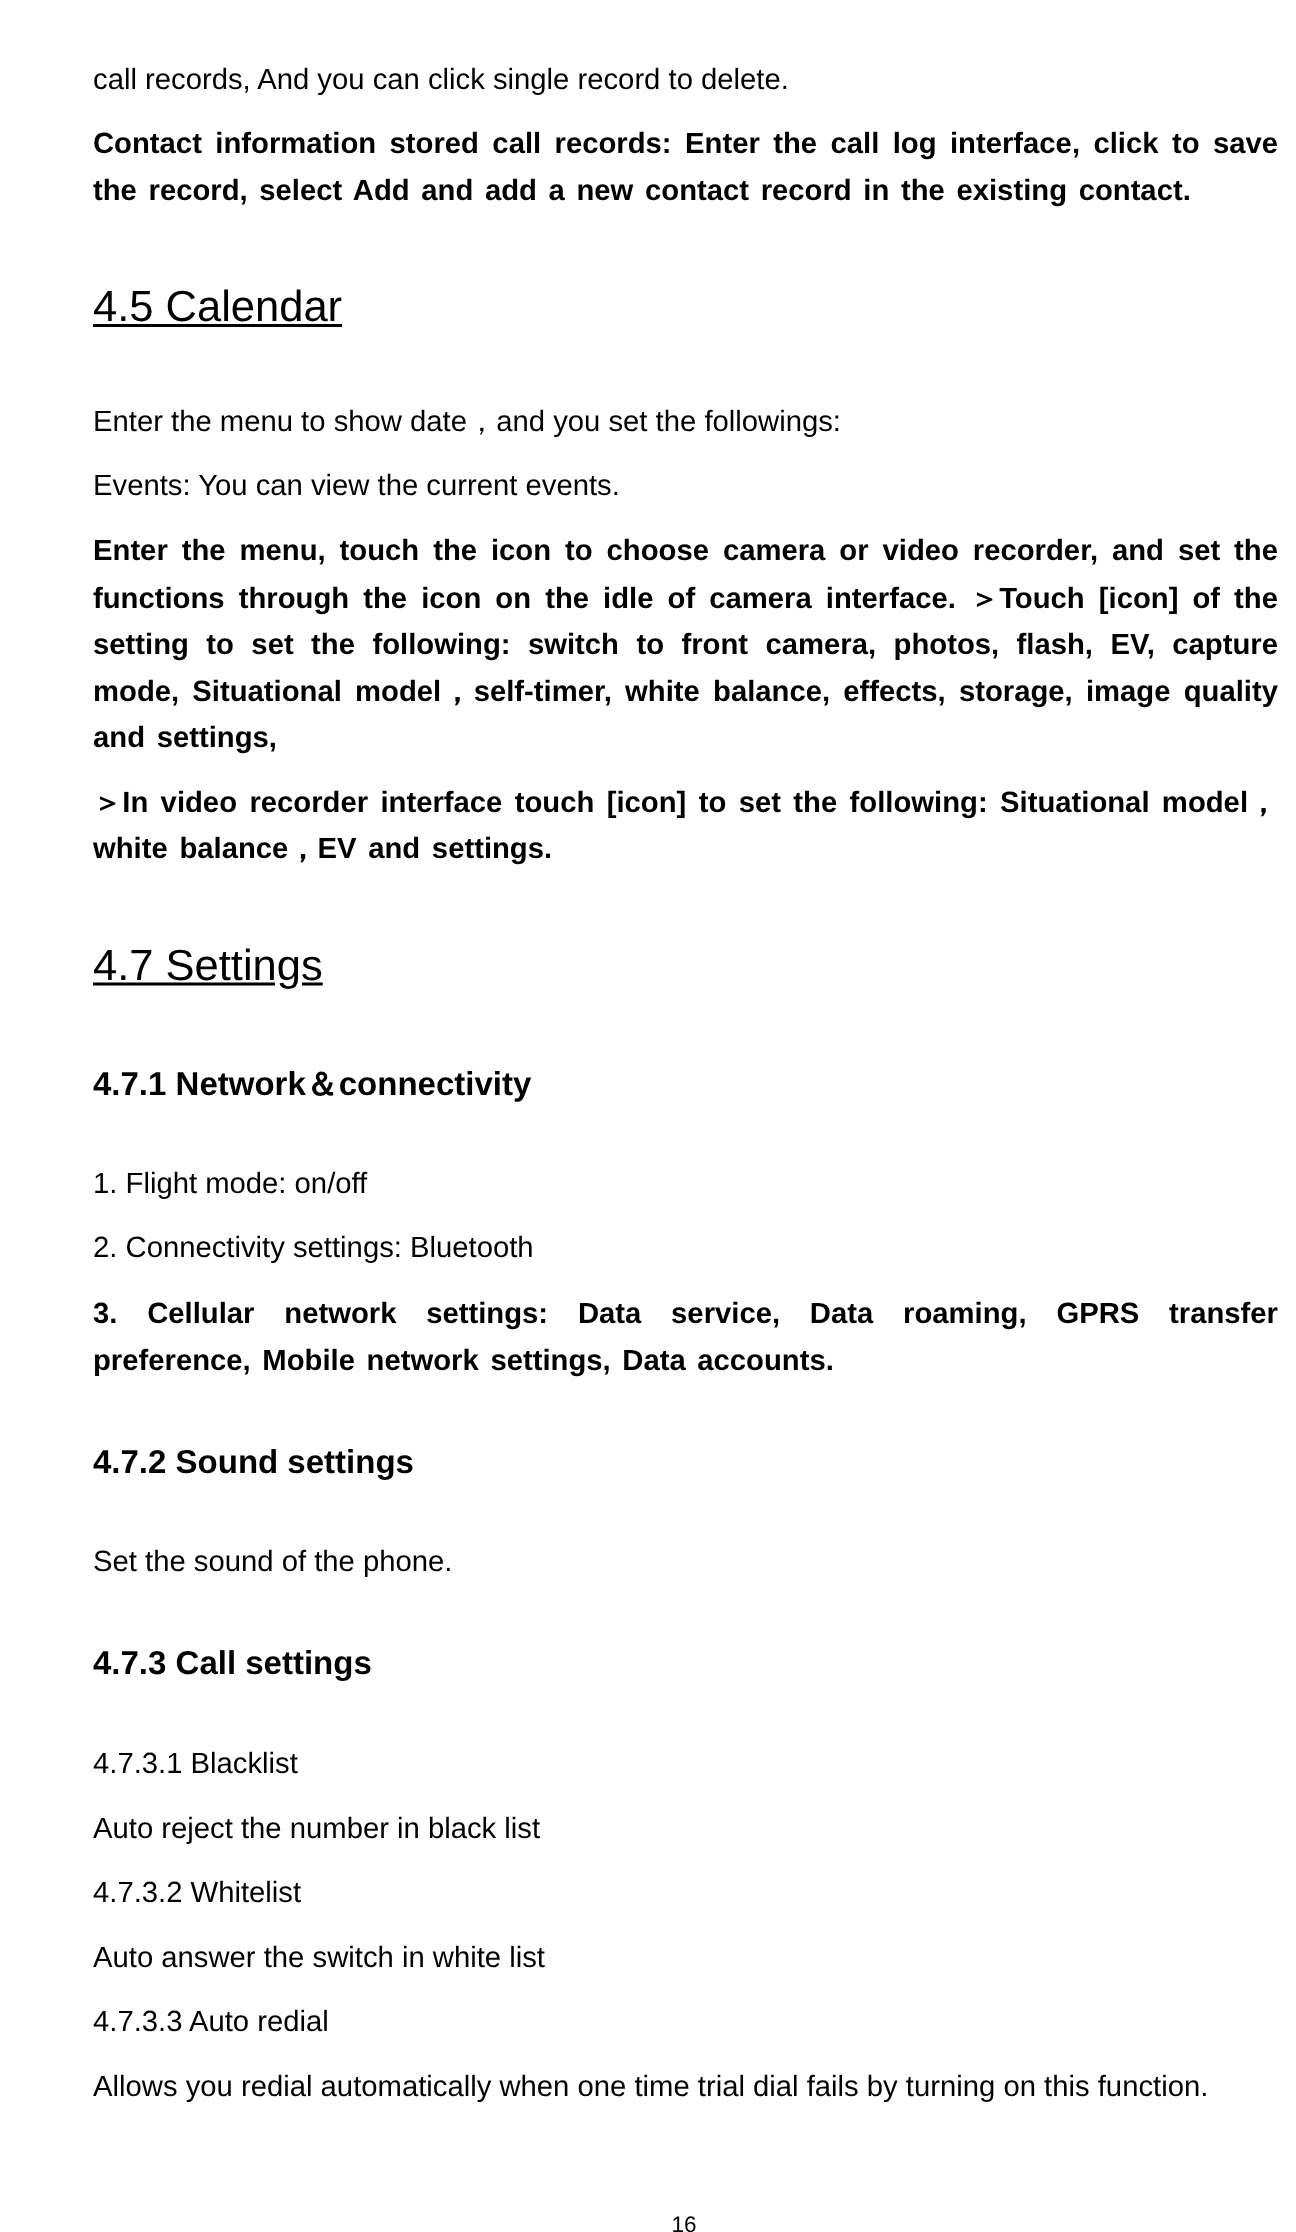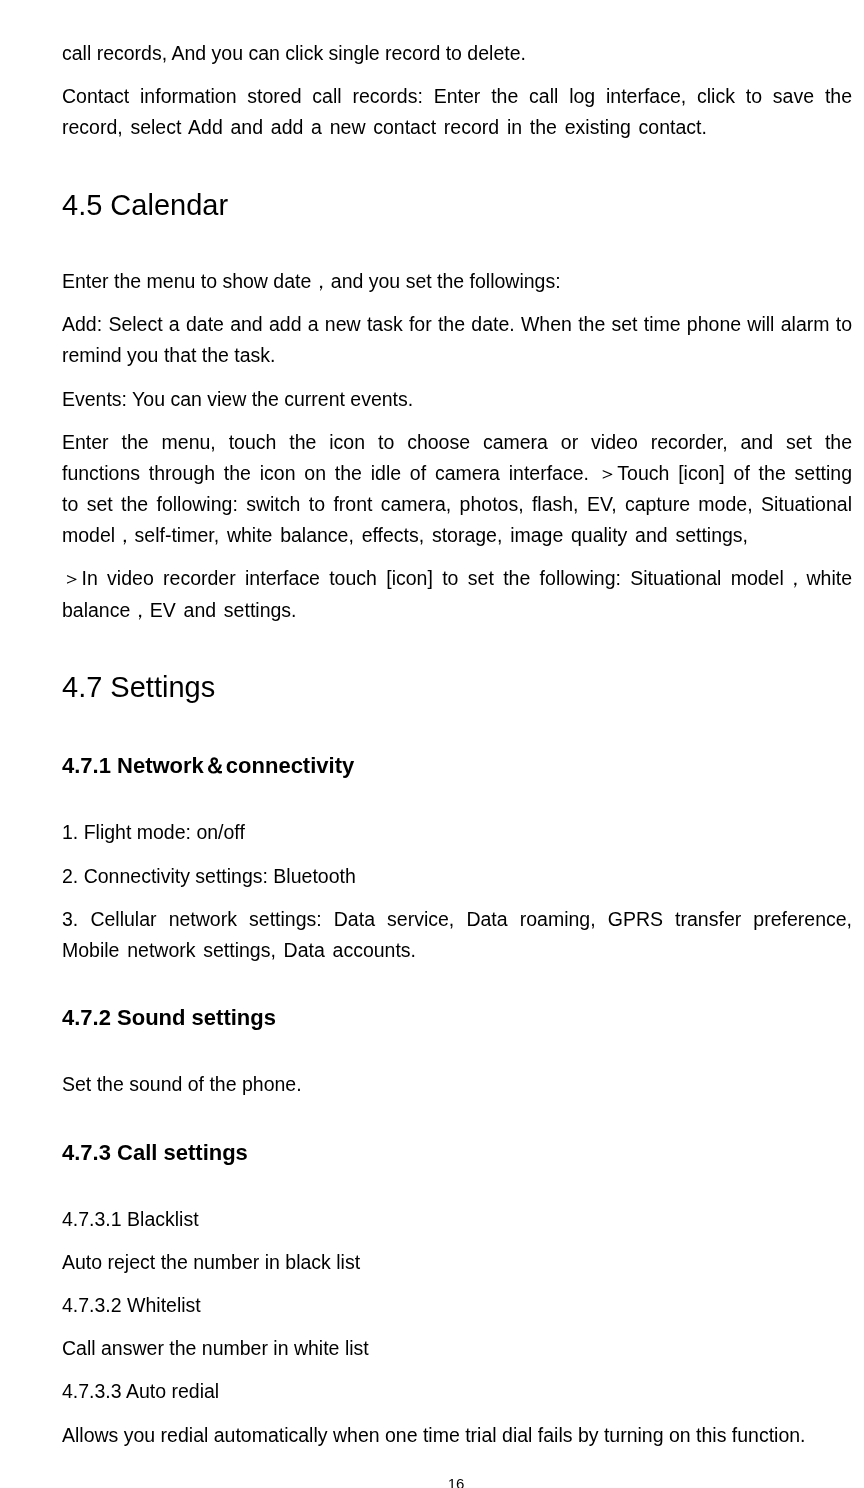--- a/index.html
+++ b/index.html
@@ -22,26 +22,28 @@
     }
     .para {
       text-align: justify;
       margin-bottom: 2px;
     }
     .para-wide {
       text-align: justify;
       text-justify: inter-word;
       margin-bottom: 2px;
       word-spacing: 0.12em;
+      font-weight: bold;
     }
     .h2 {
       font-size: 29px;
       font-weight: normal;
       margin-top: 38px;
       margin-bottom: 38px;
+      text-decoration: underline;
     }
     .h3 {
       font-size: 22px;
       font-weight: bold;
       margin-top: 34px;
       margin-bottom: 34px;
     }
     .page-number {
       position: absolute;
       bottom: 8px;
@@ -54,39 +56,38 @@
 </head>
 <body>
 
 <div class="content">
 
   <div class="para">call records, And you can click single record to delete.</div>
   <div class="para-wide">Contact information stored call records: Enter the call log interface, click to save the record, select Add and add a new contact record in the existing contact.</div>
 
   <div class="h2">4.5 Calendar</div>
   <div class="para">Enter the menu to show date，and you set the followings:</div>
-  <div class="para">Add: Select a date and add a new task for the date. When the set time phone will alarm to remind you that the task.</div>
   <div class="para">Events: You can view the current events.</div>
 
   <div class="para-wide">Enter the menu, touch the icon to choose camera or video recorder,   and set the functions through the icon on the idle of camera interface. ＞Touch [icon] of the setting to set the following: switch to front camera, photos, flash, EV, capture mode, Situational model，self-timer, white balance, effects, storage, image quality and settings,</div>
   <div class="para-wide">＞In video recorder interface touch [icon] to set the following: Situational model，white balance，EV and settings.</div>
 
   <div class="h2">4.7 Settings</div>
 
   <div class="h3">4.7.1 Network＆connectivity</div>
   <div class="para">1. Flight mode: on/off</div>
   <div class="para">2. Connectivity settings: Bluetooth</div>
   <div class="para-wide">3. Cellular network settings: Data service, Data roaming, GPRS transfer preference, Mobile network settings, Data accounts.</div>
 
   <div class="h3">4.7.2 Sound settings</div>
   <div class="para">Set the sound of the phone.</div>
 
   <div class="h3">4.7.3 Call settings</div>
   <div class="para">4.7.3.1 Blacklist</div>
   <div class="para">Auto reject the number in black list</div>
   <div class="para">4.7.3.2 Whitelist</div>
-  <div class="para">Call answer the number in white list</div>
+  <div class="para">Auto answer the switch in white list</div>
   <div class="para">4.7.3.3 Auto redial</div>
   <div class="para">Allows you redial automatically when one time trial dial fails by turning on this function.</div>
 
 </div>
 
 <div class="page-number">16</div>
 
 </body></html>

